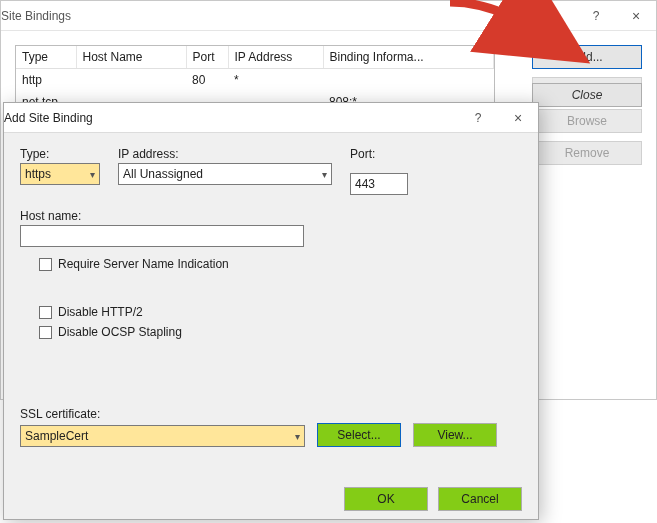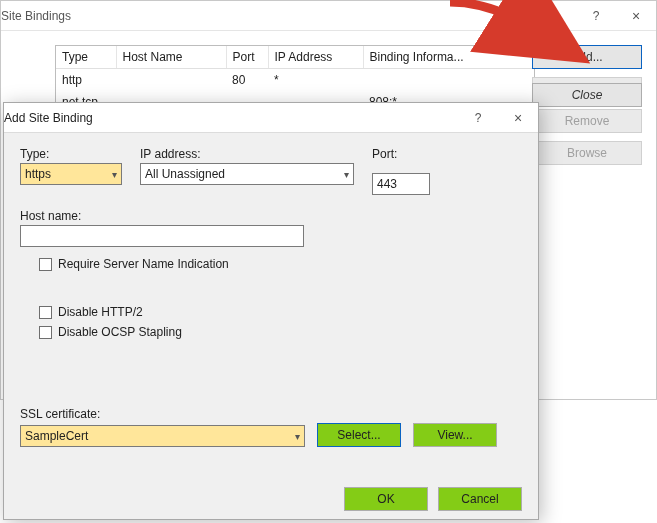--- a/index.html
+++ b/index.html
@@ -11,21 +11,21 @@
       border: 1px solid #c8c8c8; background: #fff;
     }
     .titlebar {
       height: 30px; line-height: 30px; color: #555;
       display: flex; align-items: center; background: #fff; border-bottom: 1px solid #e5e5e5;
     }
     .titlebar .title { flex: 1; }
     .titlebar .help  { width: 40px; text-align: center; color: #555; cursor: default; }
     .titlebar .close { width: 40px; text-align: center; font-size: 14px; color: #555; cursor: default; }
 
-    .outer-body { position: relative; padding: 14px 14px; margin-left: 40px; }
+    .outer-body { position: relative; padding: 14px 14px; }
 
     .grid {
       border: 1px solid #bdbdbd; background: #fff;
       width: 480px; height: 70px; overflow: hidden;
     }
     .grid table { border-collapse: collapse; width: 100%; }
     .grid th, .grid td { text-align: left; padding: 4px 6px 4px 6px; white-space: nowrap; }
     .grid th { background: #fff; border-bottom: 1px solid #e0e0e0; border-right: 1px solid #e5e5e5; font-weight: normal; color: #222; }
     .grid td { color: #222; }
 
@@ -51,21 +51,21 @@
     .inner-body { padding: 14px 16px 12px 16px; }
 
     .row { display:flex; gap: 18px; margin-bottom: 14px; }
     .field label { display:block; margin-bottom: 2px; color:#222; }
     .select, .tinput {
       height: 22px; border:1px solid #7a7a7a; background:#fff; padding: 2px 4px; color:#222;
       display:flex; align-items:center; justify-content:space-between;
     }
     .select .caret { font-size: 10px; color:#555; margin-left:6px; }
     .hl { background: #ffe69a; }
-    .w-type { width: 102px; }
+    .w-type { width: 80px; }
     .w-ip   { width: 214px; }
     .w-port { width: 58px; margin-top: 12px;  }
     .w-host { width: 284px; }
     .w-cert { width: 285px; }
 
     .chk { display:flex; align-items:center; margin-bottom:6px; color:#222; gap:6px;margin-left:19px; }
     .chk .box { width:13px; height:13px; border:1px solid #6e6e6e; background:#fff; }
 
     .section-gap { height: 28px; }
 
@@ -119,22 +119,22 @@
             <td></td>
             <td></td>
             <td>808:*</td>
           </tr>
         </tbody>
       </table>
     </div>
     <div class="side-buttons">
       <span class="btn primary">Add...</span>
       <span class="btn disabled">Edit...</span>
+      <span class="btn disabled">Browse</span>
       <span class="btn disabled">Remove</span>
-      <span class="btn disabled">Browse</span>
     </div>
     <div class="close-row">
       <span class="btn">Close</span>
     </div>
   </div>
 </div>
 
 <div class="dlg-inner">
   <div class="titlebar">
     <span class="title">Add Site Binding</span>

